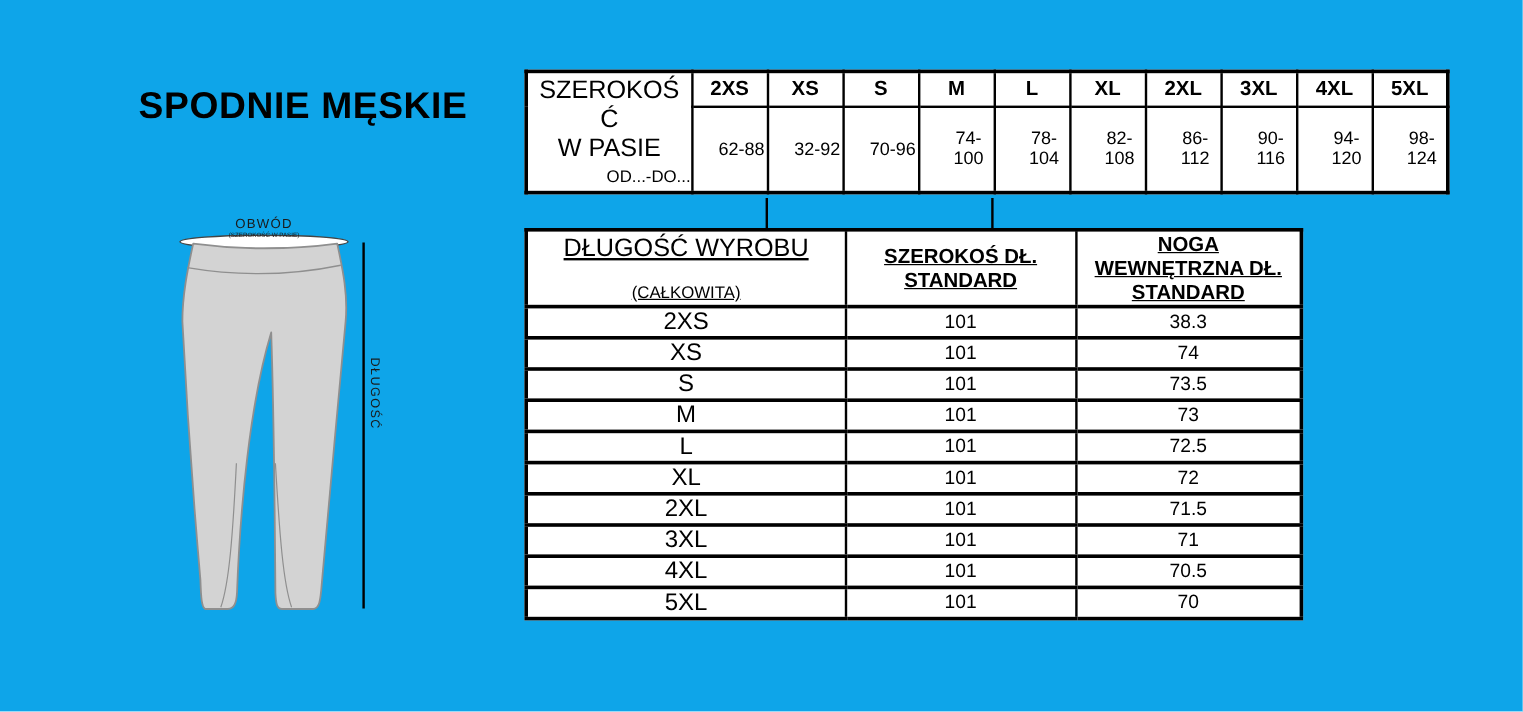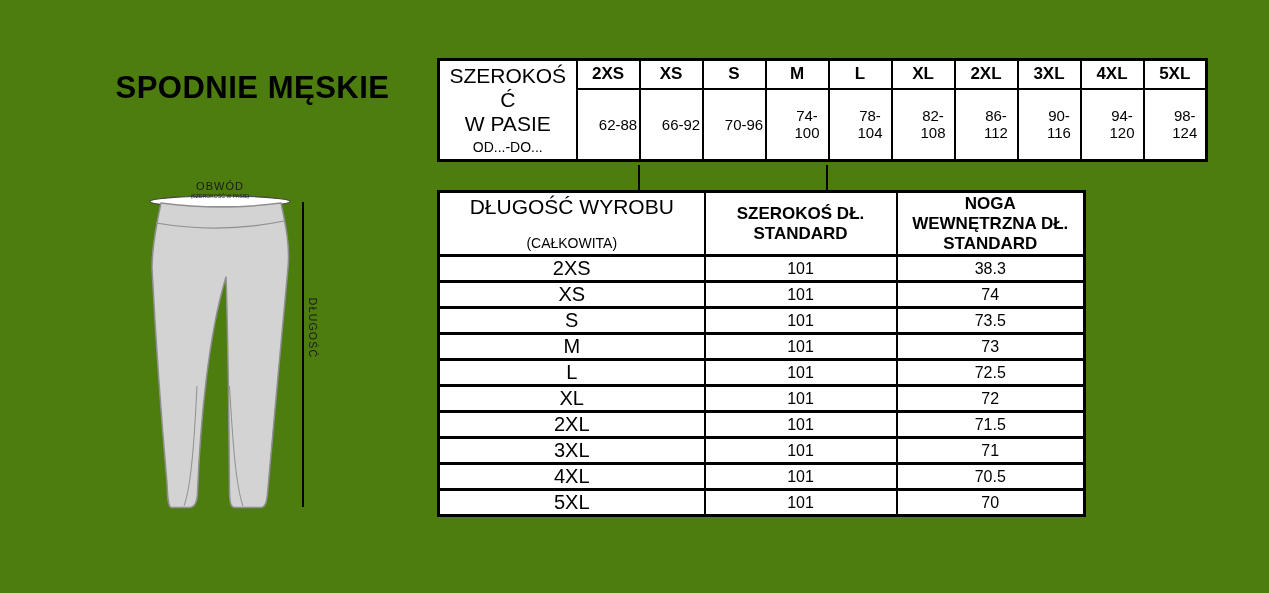--- a/index.html
+++ b/index.html
@@ -1,45 +1,45 @@
 <!DOCTYPE html>
 <html><head>
 <meta charset="utf-8">
 <style>
   html,body{margin:0;padding:0;background:#fff;}
   .page{
     position:relative;
     width:1269px;height:593px;
-    background:#4d7c0f;
+    background:#0ea5e9;
     font-family:"Liberation Sans",sans-serif;
     color:#000;
     overflow:hidden;
   }
   
   .title{
     position:absolute;left:30px;top:68px;width:445px;
     text-align:center;font-weight:bold;font-size:31px;line-height:39px;
     letter-spacing:.5px;color:#000;
   }
   
   .diagram{position:absolute;left:140px;top:176px;width:180px;height:345px;}
   
   table{border-collapse:collapse;table-layout:fixed;background:#fff;}
   td{border:2px solid #000;text-align:center;vertical-align:middle;padding:0;overflow:hidden;}
   
   .waist-table{position:absolute;left:437px;top:58px;width:768px;border:3px solid #000;}
   .waist-table tr.hdr{height:29px;margin-left:30px;}
   .waist-table tr.val{height:72px;}
   .wt-label{font-size:21px;line-height:24px;}
-  .wt-label .wt-sub{font-size:14px;line-height:18px;margin-top:2px;}
+  .wt-label .wt-sub{font-size:14px;line-height:18px;margin-top:2px;text-align:right;}
   .wt-size{font-weight:bold;font-size:17px;}
   .wt-range{font-size:15px;padding-left:20px;}
   
   .length-table{position:absolute;left:437px;top:190px;width:646px;border:3px solid #000;}
-  .length-table thead tr{height:64px;}
+  .length-table thead tr{height:64px;text-decoration:underline;}
   .length-table tbody tr{height:24px;}
   .length-table tbody td{border-top-width:3px;border-bottom-width:3px;}
   .lt-h1{font-size:21px;line-height:24px;}
   .lt-h1 .lt-sub{font-size:14px;line-height:17px;margin-top:16px;}
   .lt-h23{font-weight:bold;font-size:17px;line-height:20px;}
   .lt-size{font-size:20px;}
   .lt-total,.lt-inner{font-size:16px;}
   
   .connector{position:absolute;width:2px;height:26px;background:#000;top:165px;}
   .connector.c1{left:638px;}
@@ -106,21 +106,21 @@
           <td class="wt-size">L</td>
           <td class="wt-size">XL</td>
           <td class="wt-size">2XL</td>
           <td class="wt-size">3XL</td>
           <td class="wt-size">4XL</td>
           <td class="wt-size">5XL</td>
         </tr>
       <tr class="val" id="waist-value-row">
 
       <td class="wt-range">62-88</td>
-          <td class="wt-range">66-92</td>
+          <td class="wt-range">32-92</td>
           <td class="wt-range">70-96</td>
           <td class="wt-range">74-100</td>
           <td class="wt-range">78-104</td>
           <td class="wt-range">82-108</td>
           <td class="wt-range">86-112</td>
           <td class="wt-range">90-116</td>
           <td class="wt-range">94-120</td>
           <td class="wt-range">98-124</td>
         </tr>
     </tbody>

